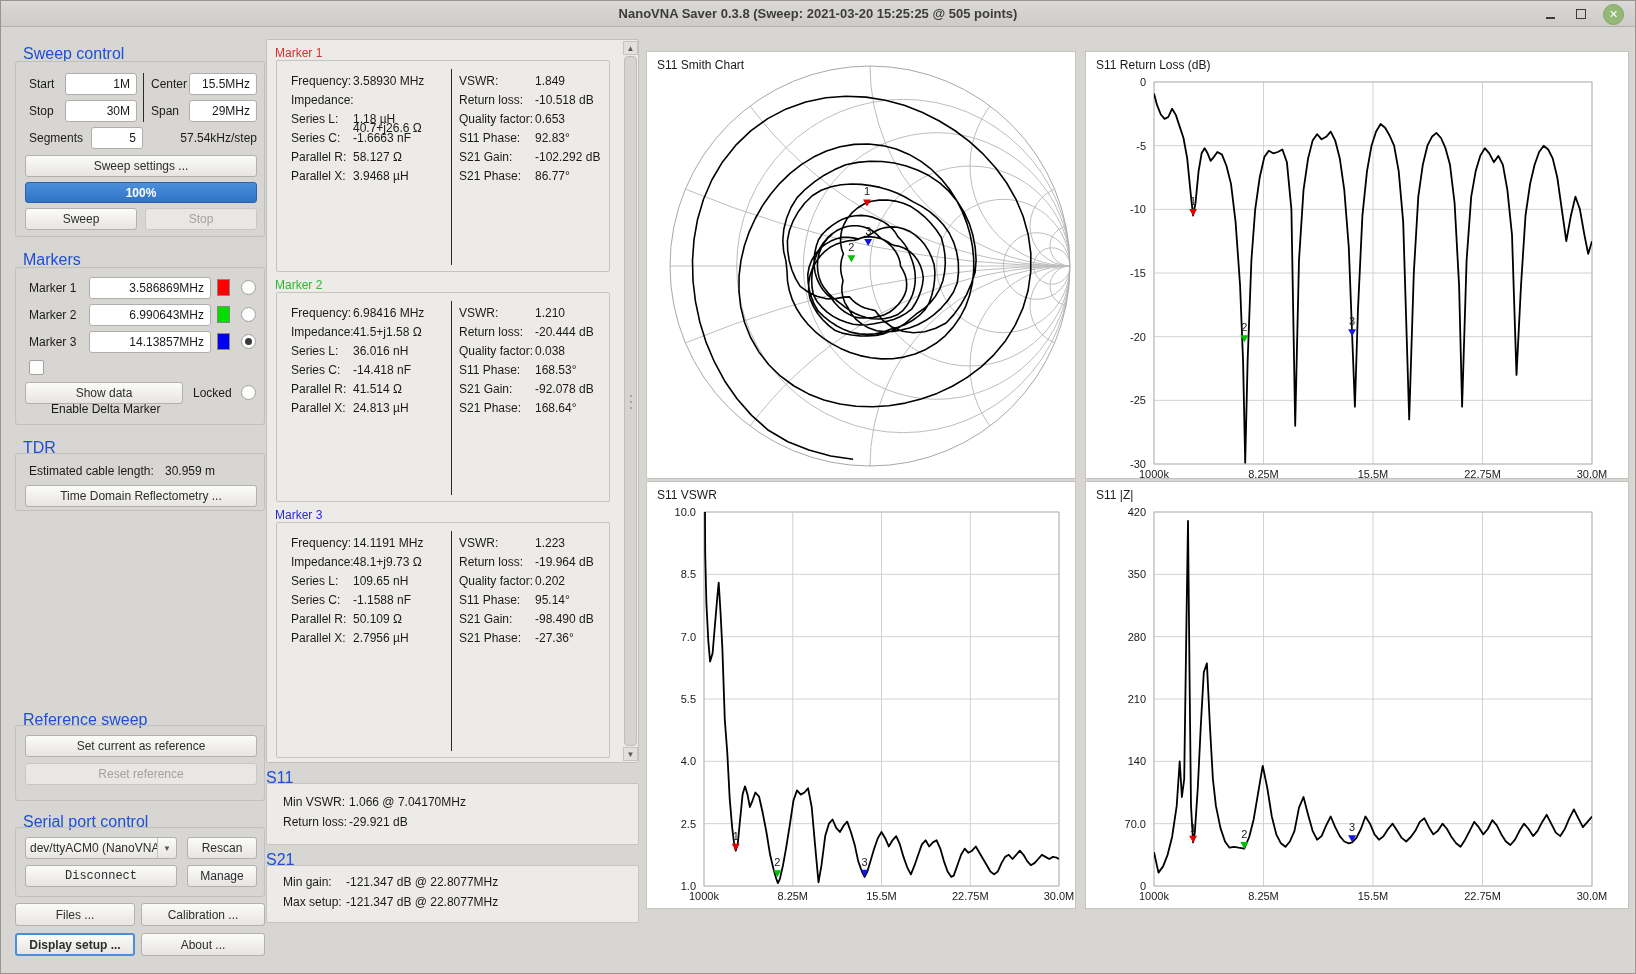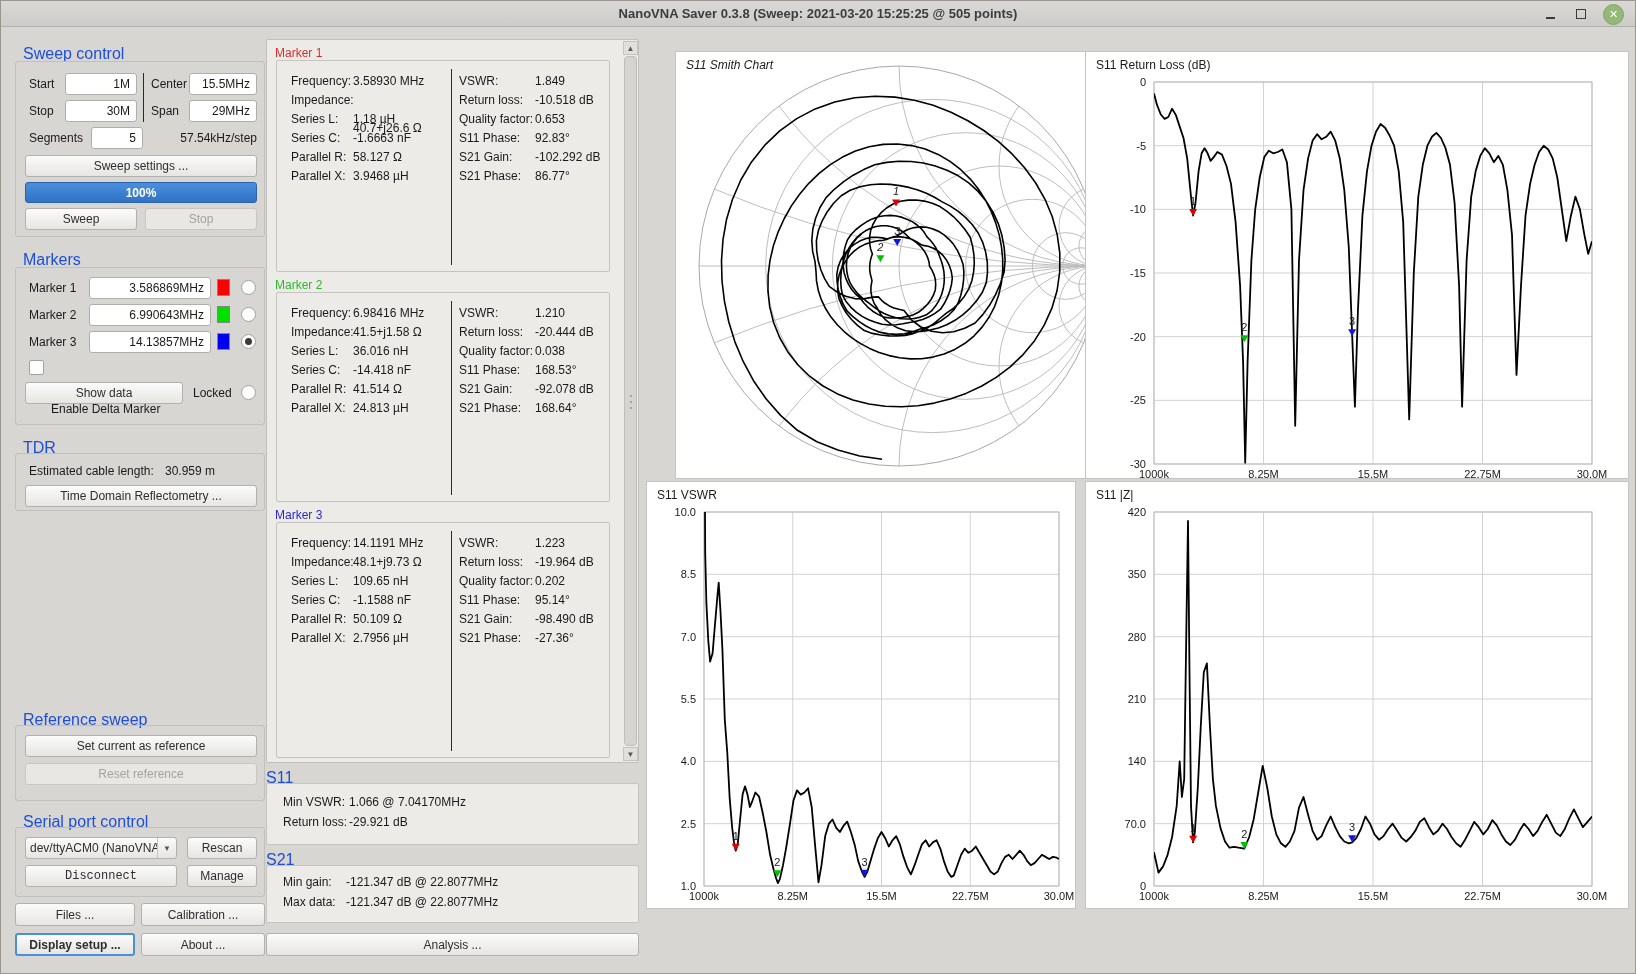--- a/index.html
+++ b/index.html
@@ -227,26 +227,25 @@
   <div class="sumbox" style="left:265px;top:782px;width:373px;height:62px;"></div>
   <div class="label12" style="left:282px;top:794px;">Min VSWR:</div>
   <div class="label12" style="left:348px;top:794px;">1.066 @ 7.04170MHz</div>
   <div class="label12" style="left:282px;top:814px;">Return loss:</div>
   <div class="label12" style="left:348px;top:814px;">-29.921 dB</div>
 
   <div class="grouplabel" style="left:265px;top:850px;">S21</div>
   <div class="sumbox" style="left:265px;top:864px;width:373px;height:58px;"></div>
   <div class="label12" style="left:282px;top:874px;">Min gain:</div>
   <div class="label12" style="left:345px;top:874px;">-121.347 dB @ 22.8077MHz</div>
-  <div class="label12" style="left:282px;top:894px;">Max data:</div>
+  <div class="label12" style="left:282px;top:894px;">Max setup:</div>
   <div class="label12" style="left:345px;top:894px;">-121.347 dB @ 22.8077MHz</div>
 
-  <div class="btn" style="left:265px;top:932px;width:373px;height:23px;">Analysis ...</div>
-
-  <div class="chartpanel" style="left:674px;top:50px;width:430px;height:428px;font-style:italic;">
+
+  <div class="chartpanel" style="left:645px;top:50px;width:430px;height:428px;">
     <div class="charttitle" style="left:10px;top:6px;">S11 Smith Chart</div>
     <svg id="svg-smith" class="chartsvg" width="430" height="428">
         <defs>
           <clipPath id="clip-smith">
             <circle cx="223" cy="214" r="200"></circle>
           </clipPath>
         </defs>
         <g clip-path="url(#clip-smith)">
           <circle cx="256.3333333333333" cy="214" r="166.66666666666669" fill="none" stroke="#bdbdbd" stroke-width="1"></circle>
           <circle cx="289.66666666666663" cy="214" r="133.33333333333334" fill="none" stroke="#bdbdbd" stroke-width="1"></circle>

